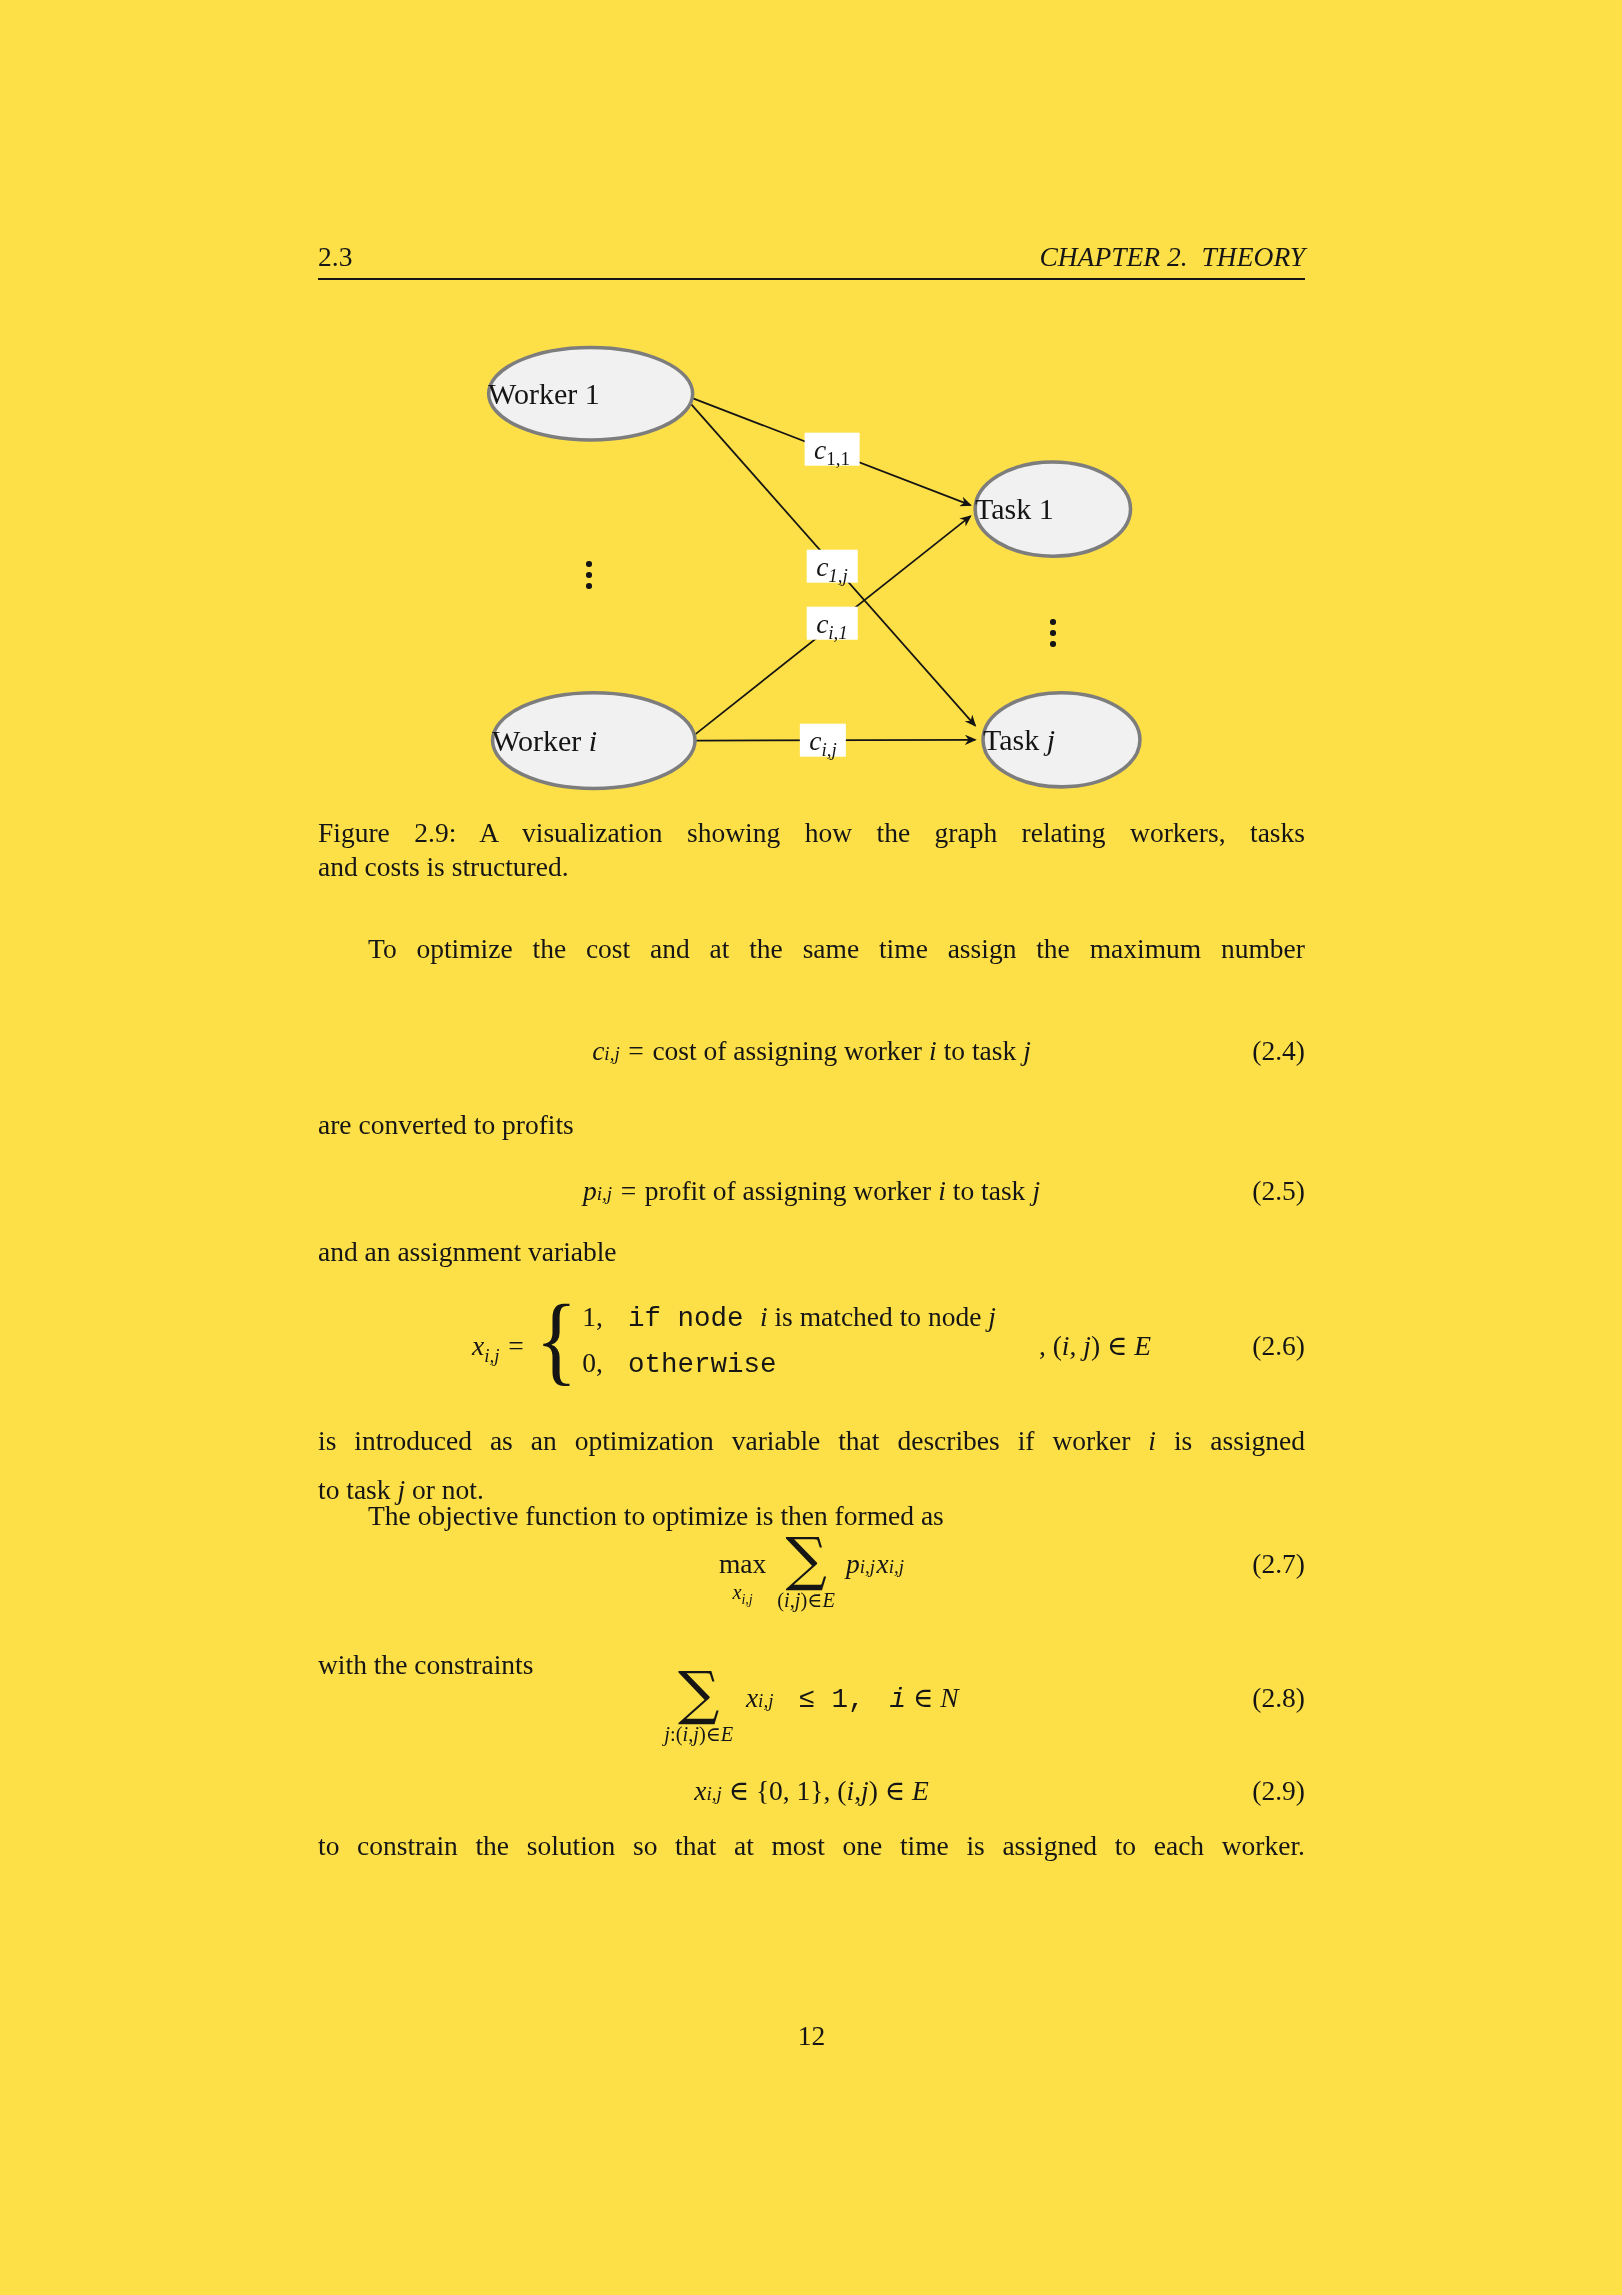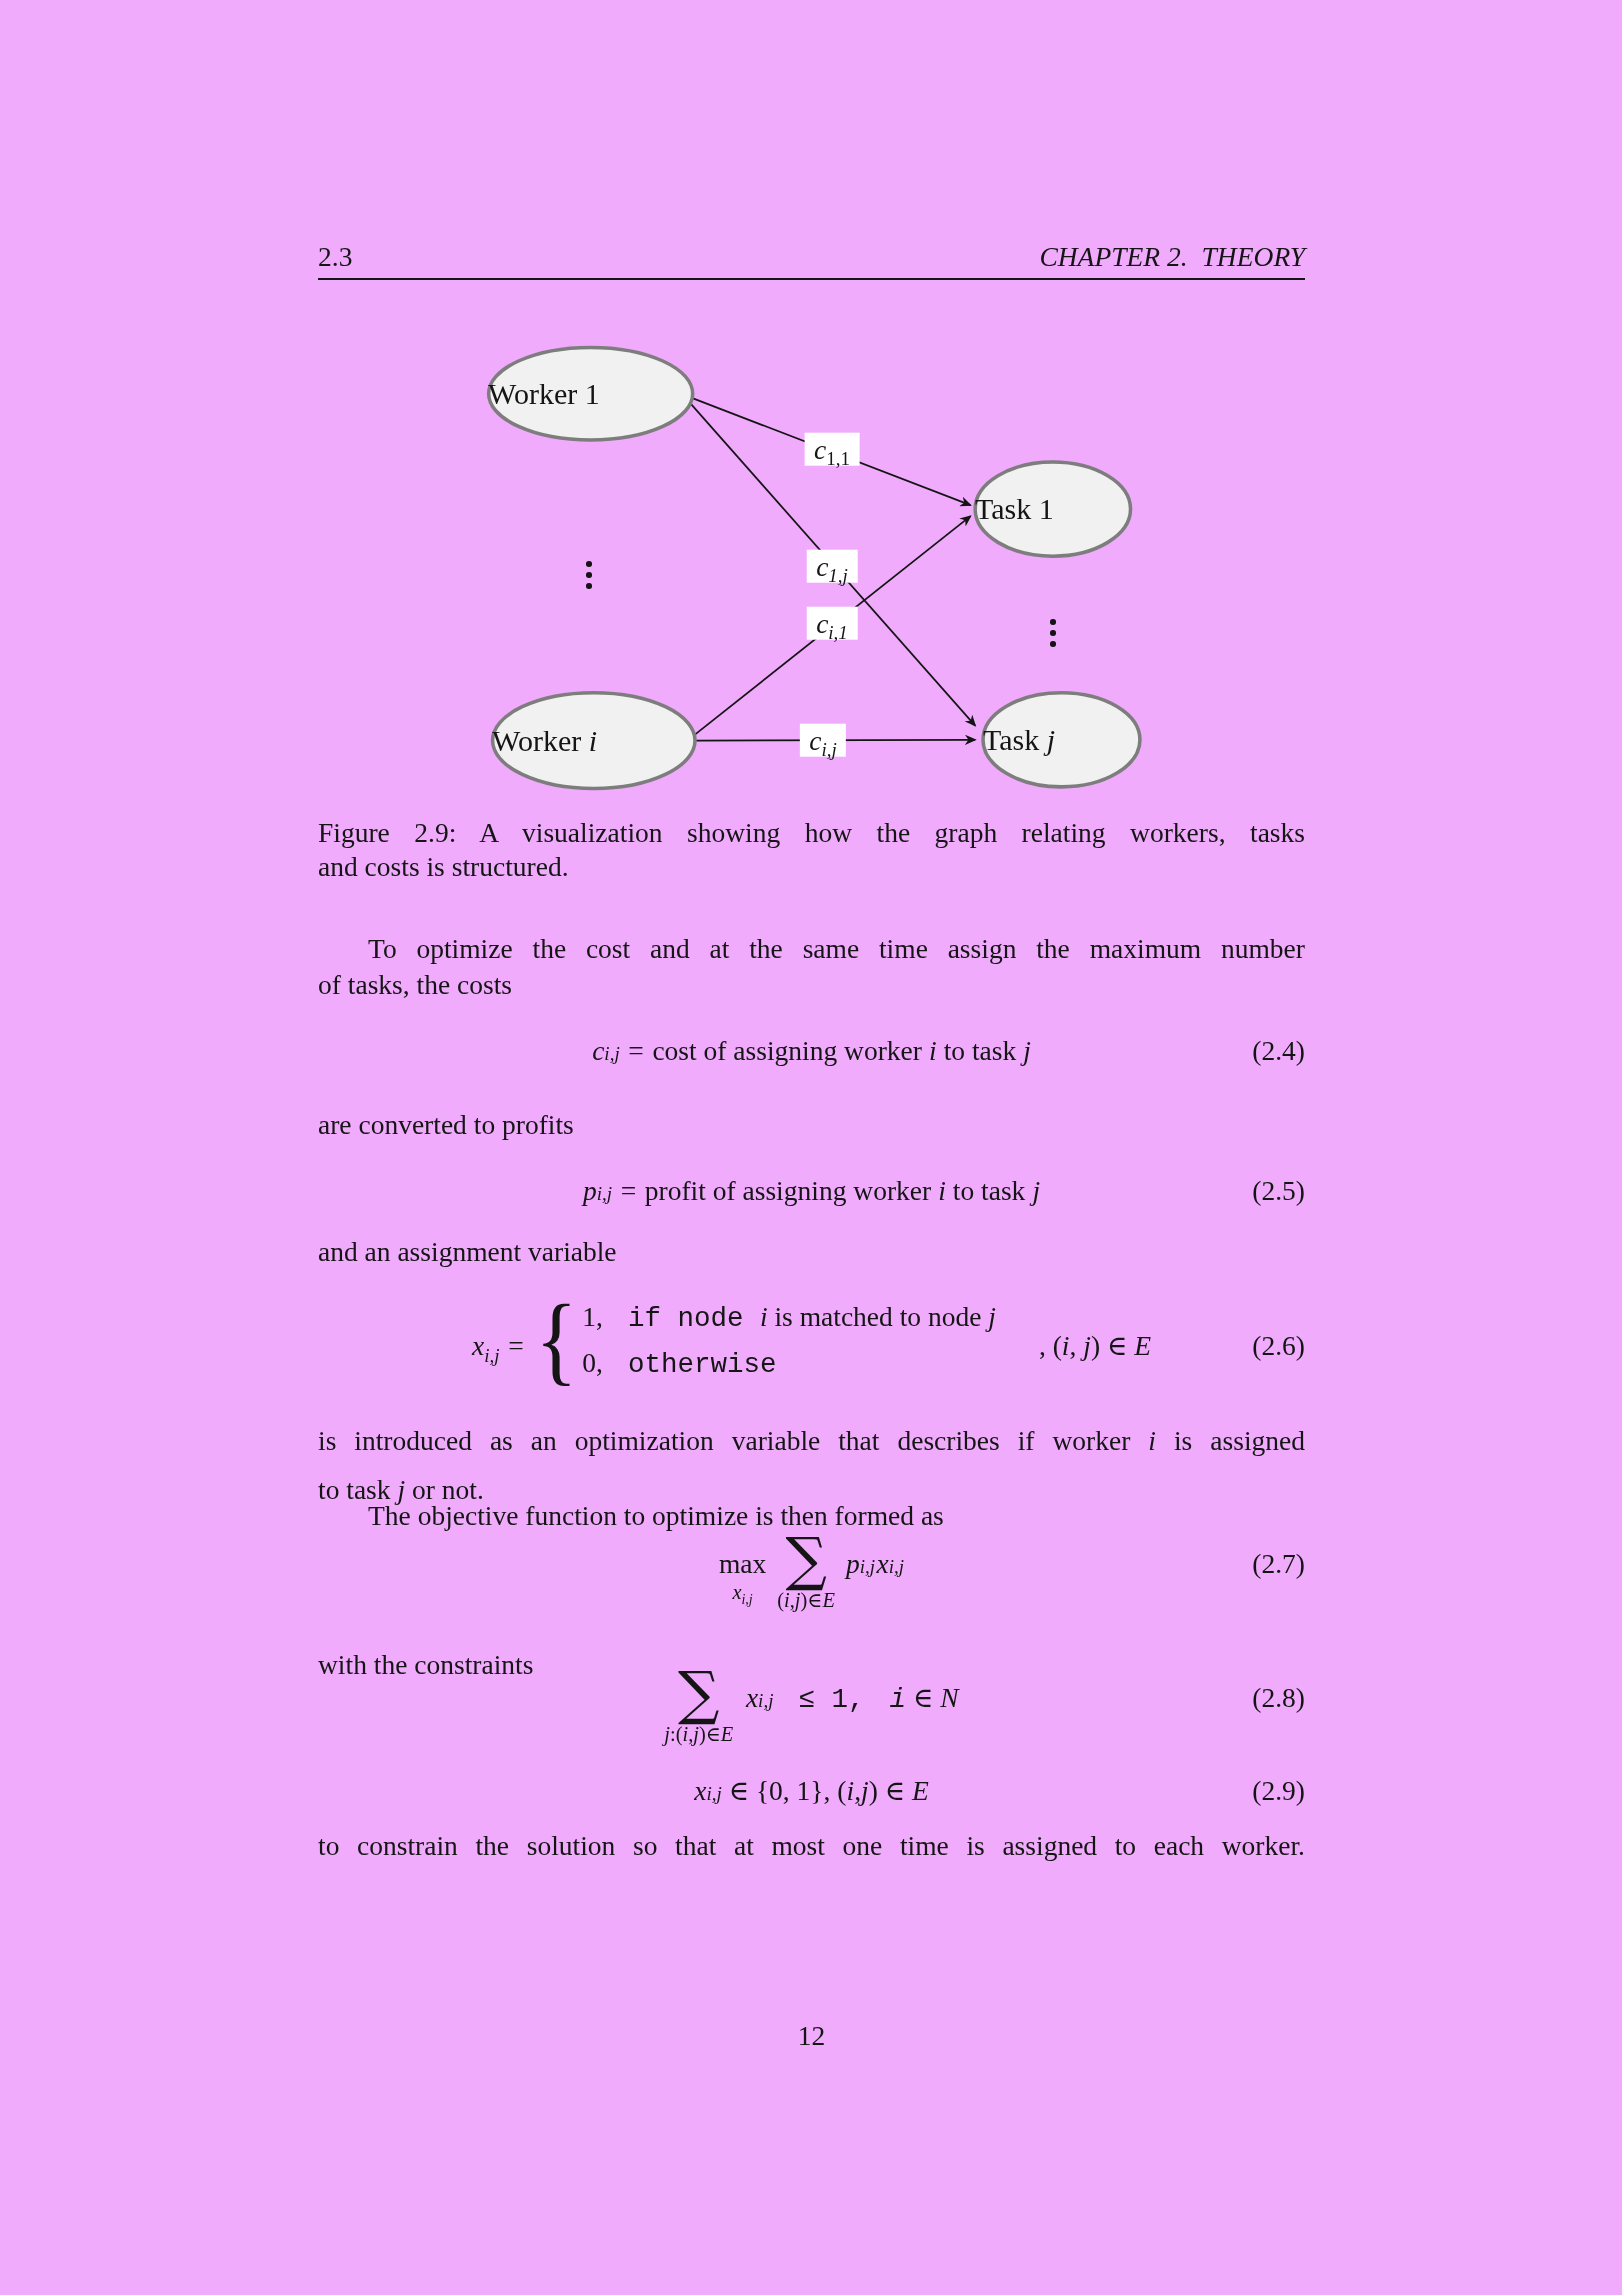--- a/index.html
+++ b/index.html
@@ -1,17 +1,17 @@
 <!DOCTYPE html>
 <html style="font-size:12.6px"><head>
 <meta charset="utf-8">
 <style>
   html,body { margin:0; padding:0; background:#ffffff; }
   .page {
-    position:relative; width:1623px; height:2295px; background:#f0abfc;
+    position:relative; width:1623px; height:2295px; background:#fde047;
     font-family:"Liberation Serif","DejaVu Serif",serif; color:#151515;
     font-size:27.5px; overflow:hidden;
   }
   .line { position:absolute; height:36px; line-height:36px; }
   .just { text-align:justify; text-align-last:justify; }
   .mi { font-style:italic; }
   sub { font-size:19px; line-height:0; }
   sub.mi { font-style:italic; }
 
   
@@ -102,21 +102,20 @@
   <div class="vdots" style="left:1050px; top:619px;">
       <div class="dot"></div>
       <div class="dot"></div>
       <div class="dot"></div>
     </div>
 
   <div class="line just" style="left:318px; top:815px; width:987px;">Figure 2.9: A visualization showing how the graph relating workers, tasks</div>
   <div class="line" style="left:318px; top:849px; width:987px;">and costs is structured.</div>
 
   <div class="line just" style="left:318px; top:931px; width:987px; text-indent:50px;">To optimize the cost and at the same time assign the maximum number</div>
-  <div class="line" style="left:318px; top:967px; width:987px;">of tasks, the costs</div>
 
   <div class="eq-row" style="top:1033px;">
     <span class="mi">c</span>
       <sub class="mi">i,j</sub>
     <span class="rel">=</span>
     <span>cost of assigning worker</span>
     <span class="mi g8 gr8">i</span>
     <span>to task</span>
     <span class="mi g8">j</span>
     <span class="eqnum">(2.4)</span>

